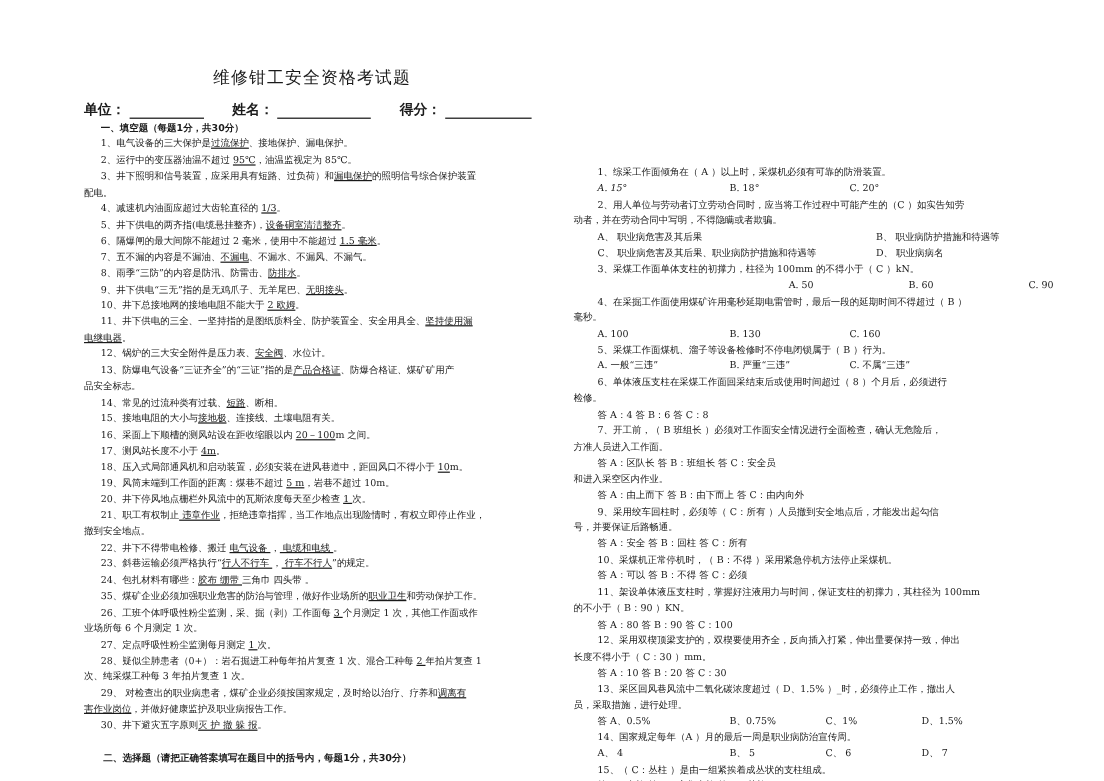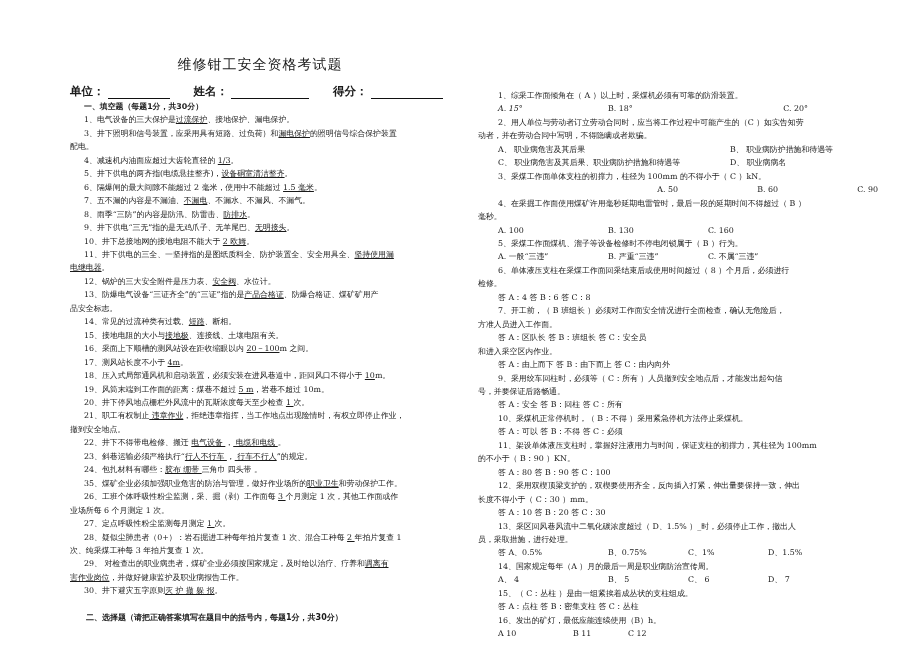--- a/index.html
+++ b/index.html
@@ -36,20 +36,21 @@
     <span class="fld" style="margin-left:20px">
       <span>姓名：</span><span class="blank" style="width:78px"></span>
     </span>
     <span class="fld" style="margin-left:20px">
       <span>得分：</span><span class="blank" style="width:72px"></span>
     </span>
   </div>
   <div class="lines" id="sec1">
     <div class="sec">一、填空题（每题1分，共30分）</div>
   <div class="ln ind"><span>1、电气设备的三大保护是</span><span class="u">过流保护</span><span>、接地保护、漏电保护。</span></div>
+      <div class="ln ind"><span>2、运行中的变压器油温不超过 </span><span class="u">95℃</span><span>，油温监视定为 85℃。</span></div>
       <div class="ln ind"><span>3、井下照明和信号装置，应采用具有短路、过负荷）和</span><span class="u">漏电保护</span><span>的照明信号综合保护装置</span></div>
       <div class="ln"><span>配电。</span></div>
       <div class="ln ind"><span>4、减速机内油面应超过大齿轮直径的 </span><span class="u">1/3</span><span>。</span></div>
       <div class="ln ind"><span>5、井下供电的两齐指(电缆悬挂整齐)，</span><span class="u">设备硐室清洁整齐</span><span>。</span></div>
       <div class="ln ind"><span>6、隔爆闸的最大间隙不能超过 2 毫米，使用中不能超过 </span><span class="u">1.5 毫米</span><span>。</span></div>
       <div class="ln ind"><span>7、五不漏的内容是不漏油、</span><span class="u">不漏电</span><span>、不漏水、不漏风、不漏气。</span></div>
       <div class="ln ind"><span>8、雨季“三防”的内容是防汛、防雷击、</span><span class="u">防排水</span><span>。</span></div>
       <div class="ln ind"><span>9、井下供电“三无”指的是无鸡爪子、无羊尾巴、</span><span class="u">无明接头</span><span>。</span></div>
       <div class="ln ind"><span>10、井下总接地网的接地电阻不能大于 </span><span class="u">2 欧姆</span><span>。</span></div>
       <div class="ln ind"><span>11、井下供电的三全、一坚持指的是图纸质料全、防护装置全、安全用具全、</span><span class="u">坚持使用漏</span><span></span></div>
@@ -79,22 +80,22 @@
       <div class="ln"><span class="u">害作业岗位</span><span>，并做好健康监护及职业病报告工作。</span></div>
       <div class="ln ind"><span>30、井下避灾五字原则</span><span class="u">灭  护  撤  躲  报</span><span>。</span></div>
       <div class="gap"></div>
       <span class="sec2" style="display: block;">二、选择题（请把正确答案填写在题目中的括号内，每题1分，共30分）</span>
     </div>
 </div>
 
 <div class="col right">
   <div class="lines" id="sec2">
       <div style="height: 83px;"></div>
-      <div class="ln ind" style="padding-left: 20px;"><span>1、综采工作面倾角在（ A ）以上时，采煤机必须有可靠的防滑装置。</span></div>
-      <div class="ln" style="padding-left: 20px;"><span style="display: inline-block; width: 110px; font-style: italic;">A.    15°</span><span style="display: inline-block; width: 100px;">B.   18°</span><span style="display: inline-block; width: 100px; text-align: right;">C.     20°</span></div>
+      <div class="ln ind" style="padding-left: 20px; margin-top: 48px;"><span>1、综采工作面倾角在（ A ）以上时，采煤机必须有可靠的防滑装置。</span></div>
+      <div class="ln" style="padding-left: 20px;"><span style="display: inline-block; width: 110px; font-style: italic;">A.    15°</span><span style="display: inline-block; width: 100px;">B.   18°</span><span style="display: inline-block; width: 100px;">C.     20°</span></div>
       <div class="ln ind" style="padding-left: 20px;"><span>2、用人单位与劳动者订立劳动合同时，应当将工作过程中可能产生的（C ）如实告知劳</span></div>
       <div class="ln"><span>动者，并在劳动合同中写明，不得隐瞒或者欺骗。</span></div>
       <div class="ln" style="padding-left: 20px;"><span style="display: inline-block; width: 232px;">A、  职业病危害及其后果</span><span style="display: inline-block; width: 150px;">B、  职业病防护措施和待遇等</span></div>
       <div class="ln" style="padding-left: 20px;"><span style="display: inline-block; width: 232px;">C、  职业病危害及其后果、职业病防护措施和待遇等</span><span style="display: inline-block; width: 150px;">D、  职业病病名</span></div>
       <div class="ln ind" style="padding-left: 20px;"><span>3、采煤工作面单体支柱的初撑力，柱径为 100mm 的不得小于（ C ）kN。</span></div>
       <div class="ln" style="padding-left: 20px; text-align: right;"><span style="display: inline-block; width: 110px;">A.     50</span><span style="display: inline-block; width: 100px;">B.     60</span><span style="display: inline-block; width: 100px;">C.     90</span></div>
       <div class="ln ind" style="padding-left: 20px;"><span>4、在采掘工作面使用煤矿许用毫秒延期电雷管时，最后一段的延期时间不得超过（ B ）</span></div>
       <div class="ln"><span>毫秒。</span></div>
       <div class="ln" style="padding-left: 20px;"><span style="display: inline-block; width: 110px;">A.     100</span><span style="display: inline-block; width: 100px;">B.     130</span><span style="display: inline-block; width: 100px;">C.     160</span></div>
       <div class="ln ind" style="padding-left: 20px;"><span>5、采煤工作面煤机、溜子等设备检修时不停电闭锁属于（ B ）行为。</span></div>

